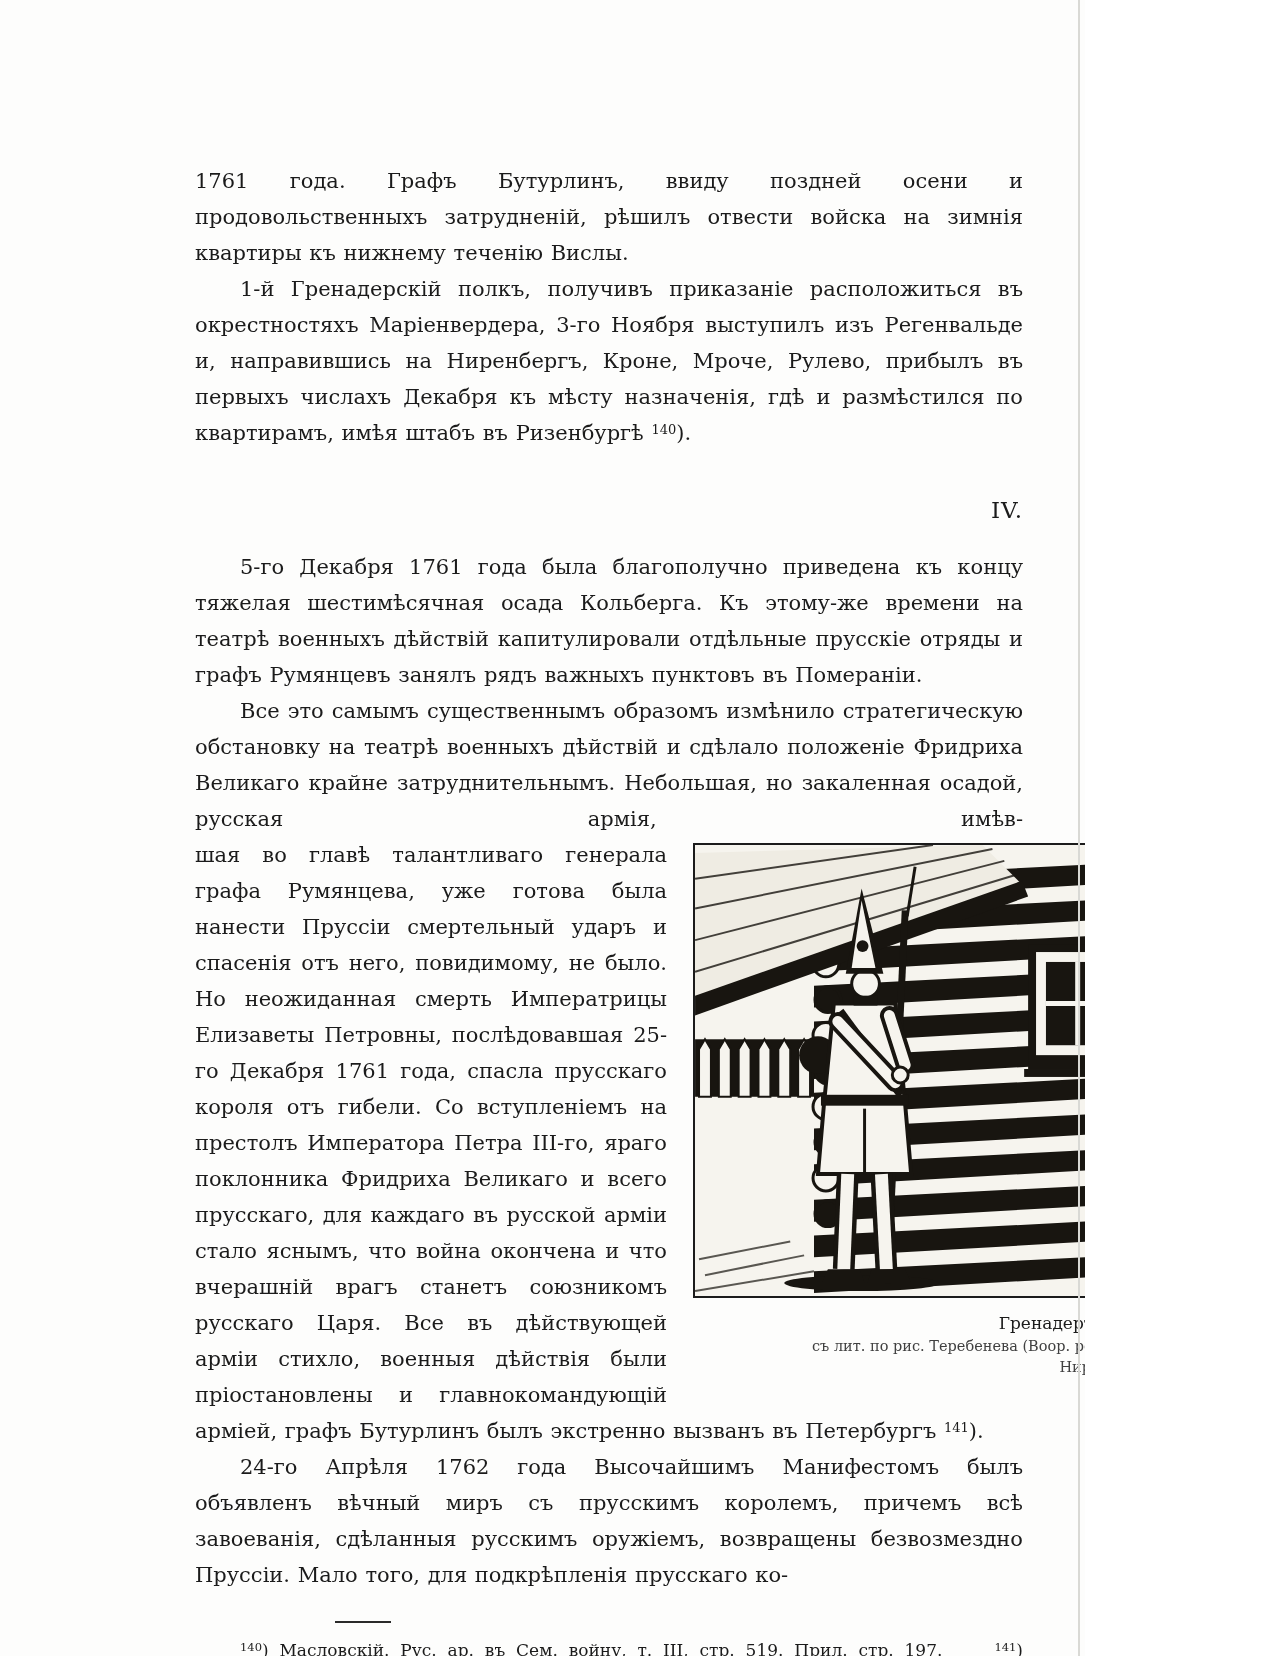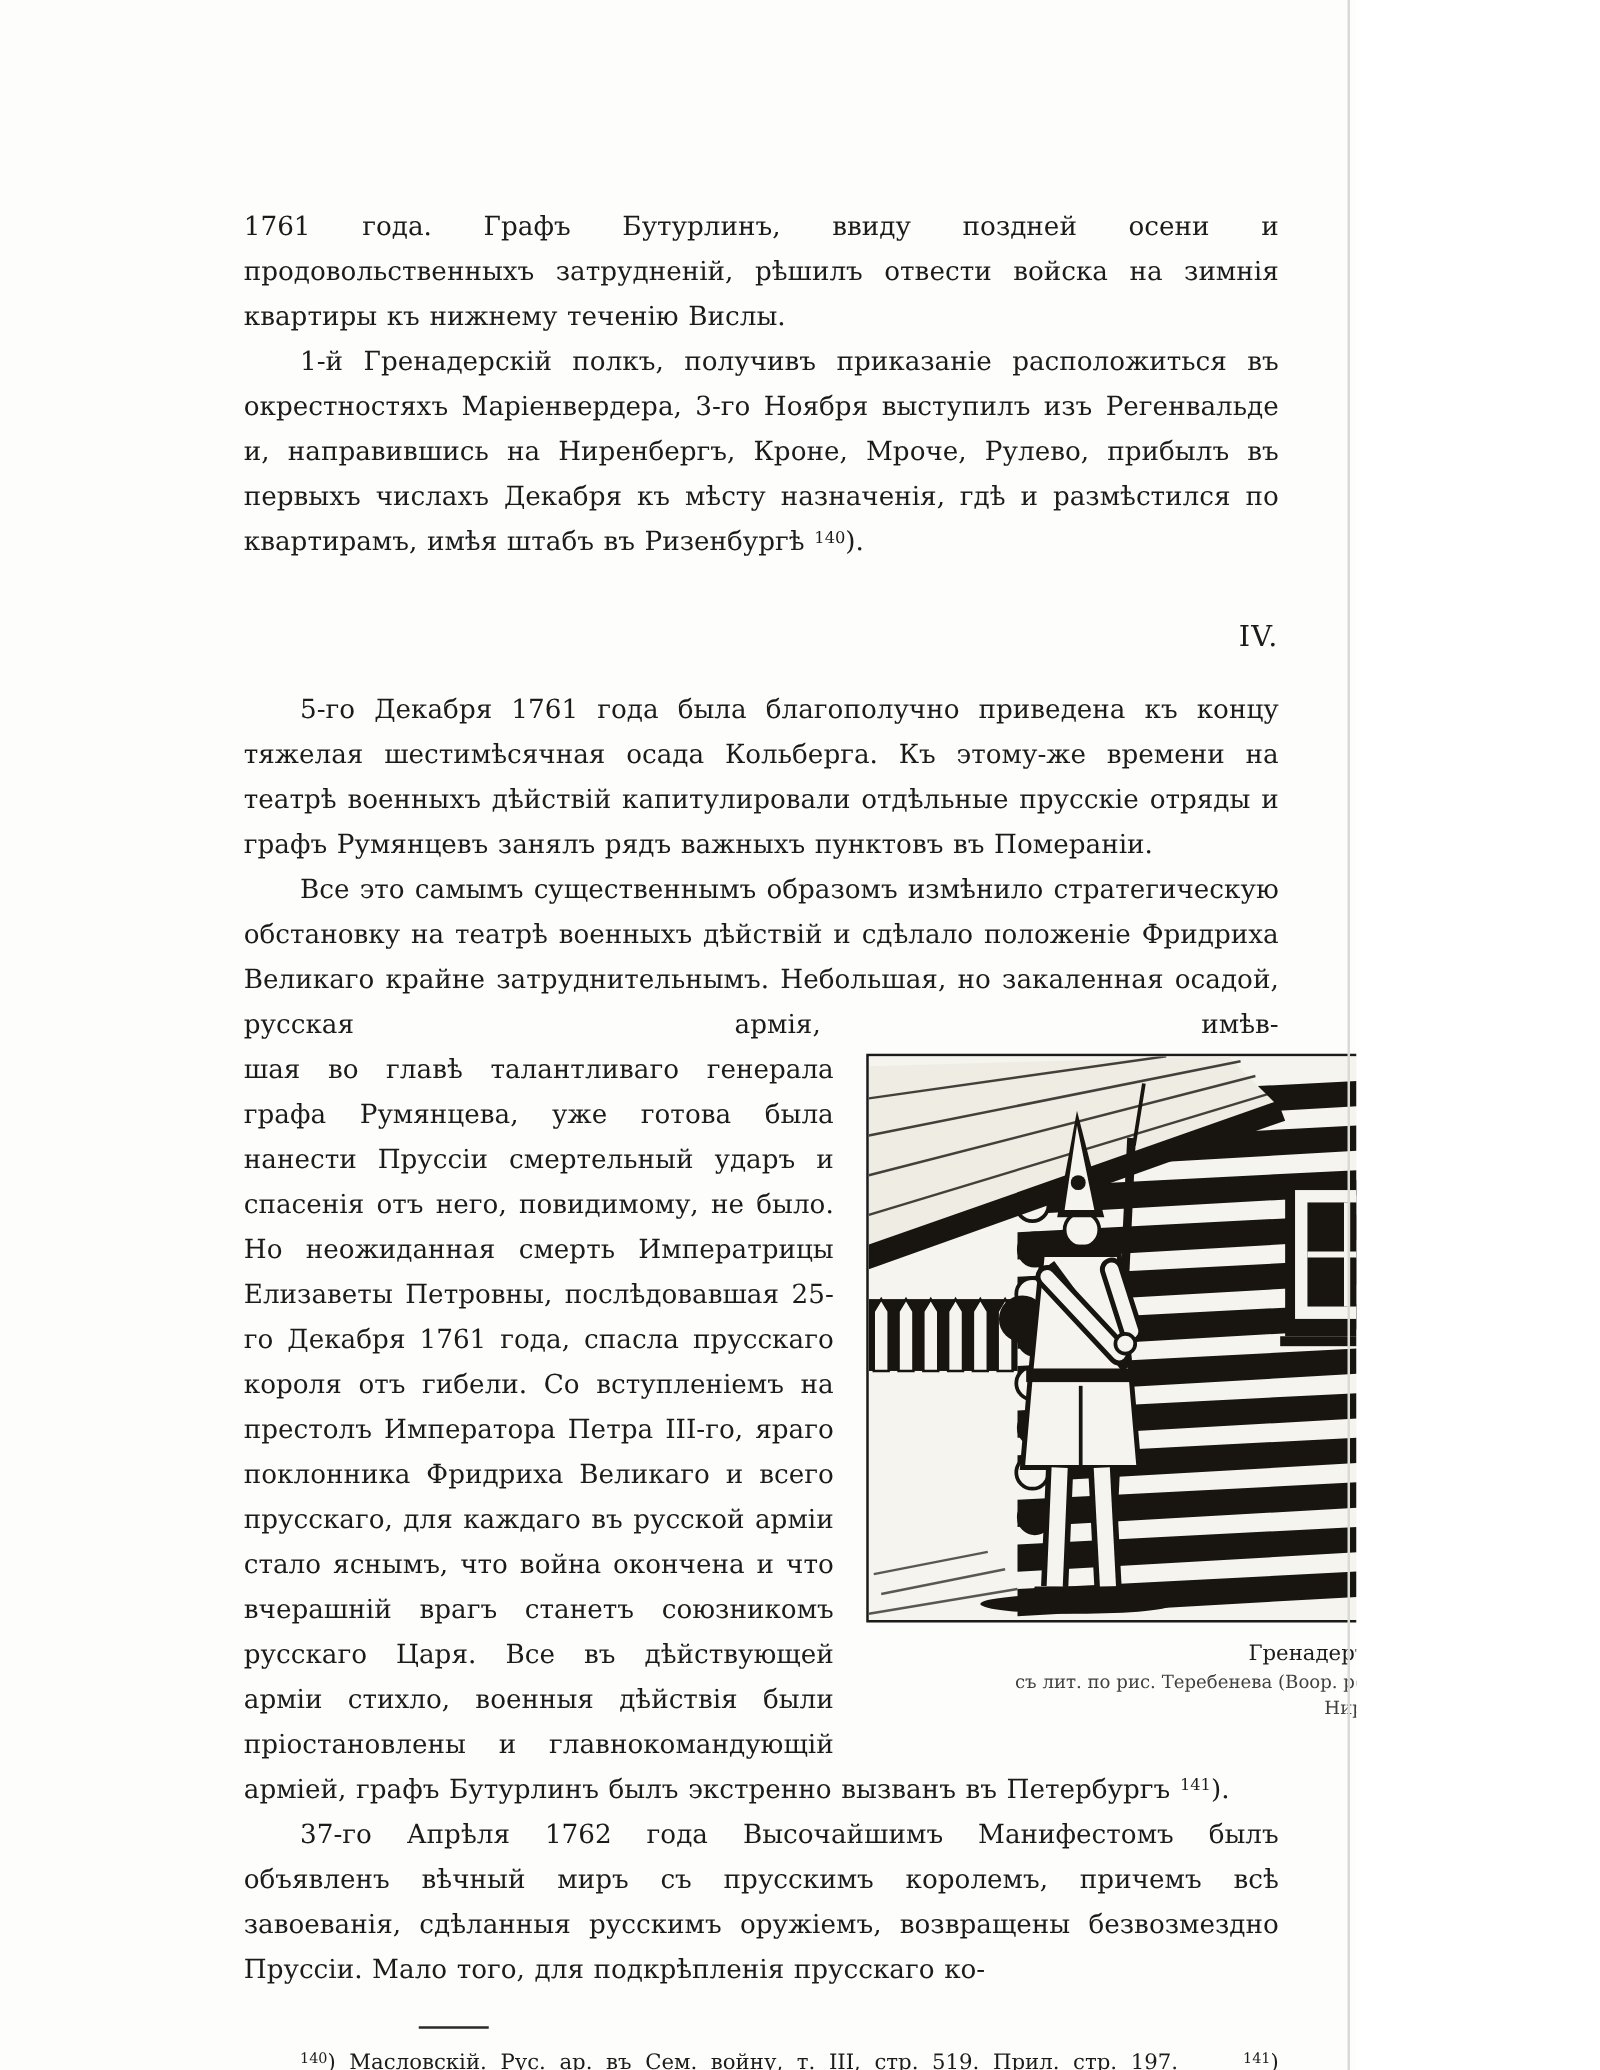--- a/index.html
+++ b/index.html
@@ -198,21 +198,21 @@
       </div>
       <figcaption>
         <div class="cap-title">Гренадеръ 1762 г.</div>
         <div class="cap-sub">съ лит. по рис. Теребенева (Воор. рос. войскъ</div>
         <div class="cap-sub">Ниренбергъ).</div>
       </figcaption>
     </figure>
 
     <p class="para no-indent"><span>шая во главѣ талантливаго генерала графа Румянцева, уже готова была нанести Пруссіи смертельный ударъ и спасенія отъ него, повидимому, не было. Но неожиданная смерть Императрицы Елизаветы Петровны, послѣдовавшая 25-го Декабря 1761 года, спасла прусскаго короля отъ гибели. Со вступленіемъ на престолъ Императора Петра III-го, яраго поклонника Фридриха Великаго и всего прусскаго, для каждаго въ русской арміи стало яснымъ, что война окончена и что вчерашній врагъ станетъ союзникомъ русскаго Царя. Все въ дѣйствующей арміи стихло, военныя дѣйствія были пріостановлены и главнокомандующій арміей, графъ Бутурлинъ былъ экстренно вызванъ въ Петербургъ </span><sup class="ref">141</sup><span>).</span></p>
 
-    <p class="para">37-го Апрѣля 1762 года Высочайшимъ Манифестомъ былъ объявленъ вѣчный миръ съ прусскимъ королемъ, причемъ всѣ завоеванія, сдѣланныя русскимъ оружіемъ, возвращены безвозмездно Пруссіи. Мало того, для подкрѣпленія прусскаго ко-</p>
+    <p class="para">24-го Апрѣля 1762 года Высочайшимъ Манифестомъ былъ объявленъ вѣчный миръ съ прусскимъ королемъ, причемъ всѣ завоеванія, сдѣланныя русскимъ оружіемъ, возвращены безвозмездно Пруссіи. Мало того, для подкрѣпленія прусскаго ко-</p>
 
     <div class="footnotes">
       <div class="fn-rule"></div>
       <p class="fn-text"><span class="fn-item"><sup class="fn-ref">140</sup><span>) Масловскій. Рус. ар. въ Сем. войну, т. III, стр. 519. Прил. стр. 197.</span></span><span class="fn-item fn-item2"><sup class="fn-ref">141</sup><span>) Масловскій. Рус. ар. въ Сем. войну, т. III, стр. 538.</span></span></p>
     </div>
 
   </main>
 </div>
 
 </body></html>

